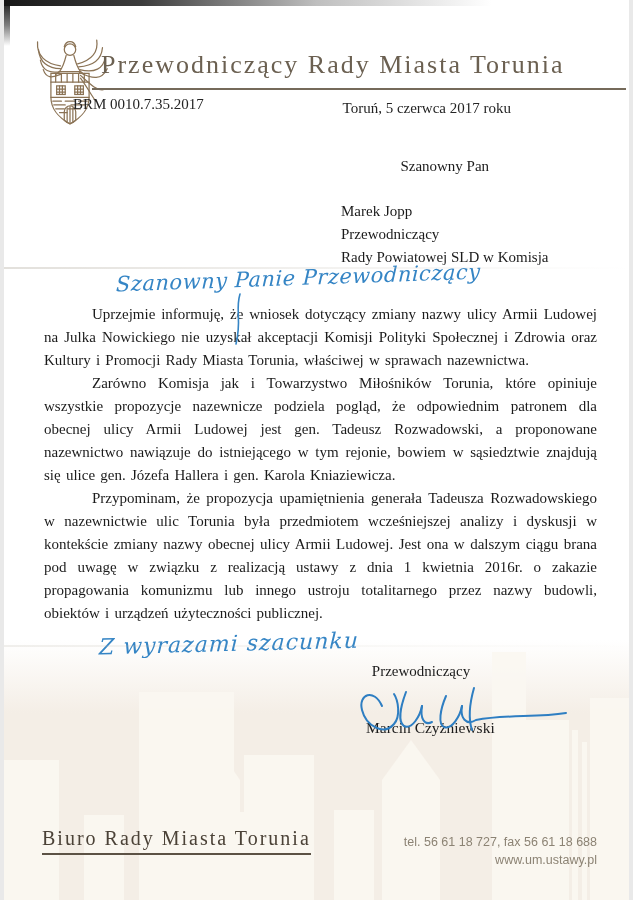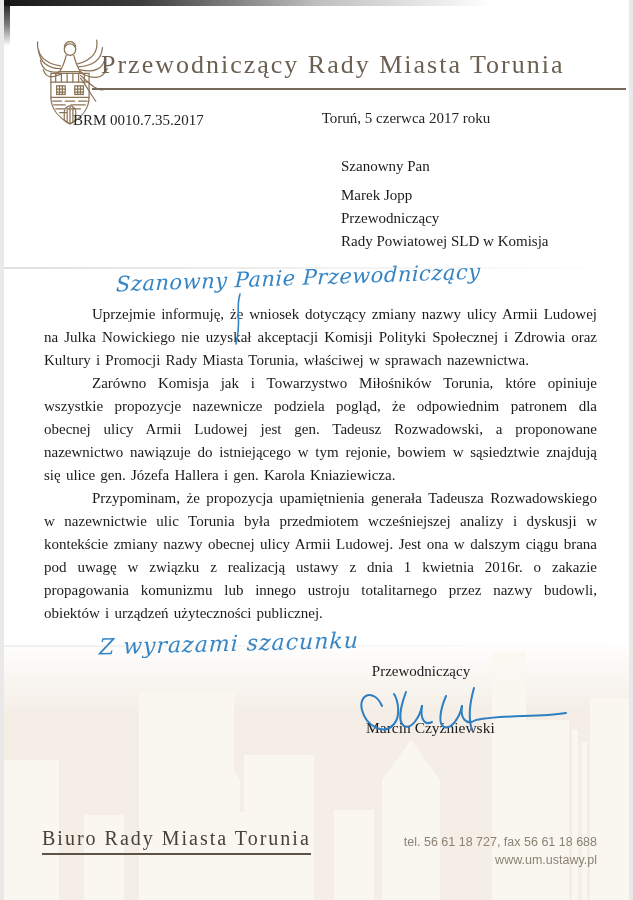--- a/index.html
+++ b/index.html
@@ -23,27 +23,27 @@
     background: linear-gradient(90deg, rgba(180,174,162,.38), rgba(200,195,185,.18) 60%, rgba(200,195,185,0)); }
 
   
   .watermark { position:absolute; left:0; top:640px; width:633px; height:260px; z-index:0; }
 
   
   .logo { position:absolute; left:24px; top:36px; width:84px; height:94px; z-index:2; }
   .header-title { position:absolute; left:97px; top:50px; z-index:2;
     font-size:26px; letter-spacing:2px; color:#6b6051; white-space:nowrap; }
   .header-rule { position:absolute; left:88px; top:88px; width:534px; height:2px; background:#756a5a; z-index:2; }
-  .date-line { position:absolute; left:297px; top:110px; width:210px; text-align:center;
+  .date-line { position:absolute; left:297px; top:100px; width:210px; text-align:right;
     font-size:15px; color:#242424; z-index:2; }
-  .reference { position:absolute; left:69px; top:112px; font-size:15px; color:#242424; z-index:2; }
+  .reference { position:absolute; left:69px; top:96px; font-size:15px; color:#242424; z-index:2; }
 
   
   .recipient { position:absolute; left:337px; top:155px; font-size:15px; line-height:23px; z-index:2; }
-  .recipient .salutation { margin-bottom:6px; }
+  .recipient .salutation { margin-bottom:22px;text-align:center; }
 
   
   .hand { font-family:"DejaVu Serif", serif; font-style:italic; color:#3585c5; z-index:3; }
   .hand-greeting { position:absolute; left:112px; top:266px; font-size:21px; letter-spacing:.5px;
     transform: rotate(-2deg) skewX(-4deg); white-space:nowrap; }
   .hand-closing { position:absolute; left:95px; top:631px; font-size:22px; letter-spacing:1px;
     transform: rotate(-1.5deg) skewX(-4deg); white-space:nowrap; }
   .ink-tail { position:absolute; left:226px; top:292px; z-index:3; }
 
   

